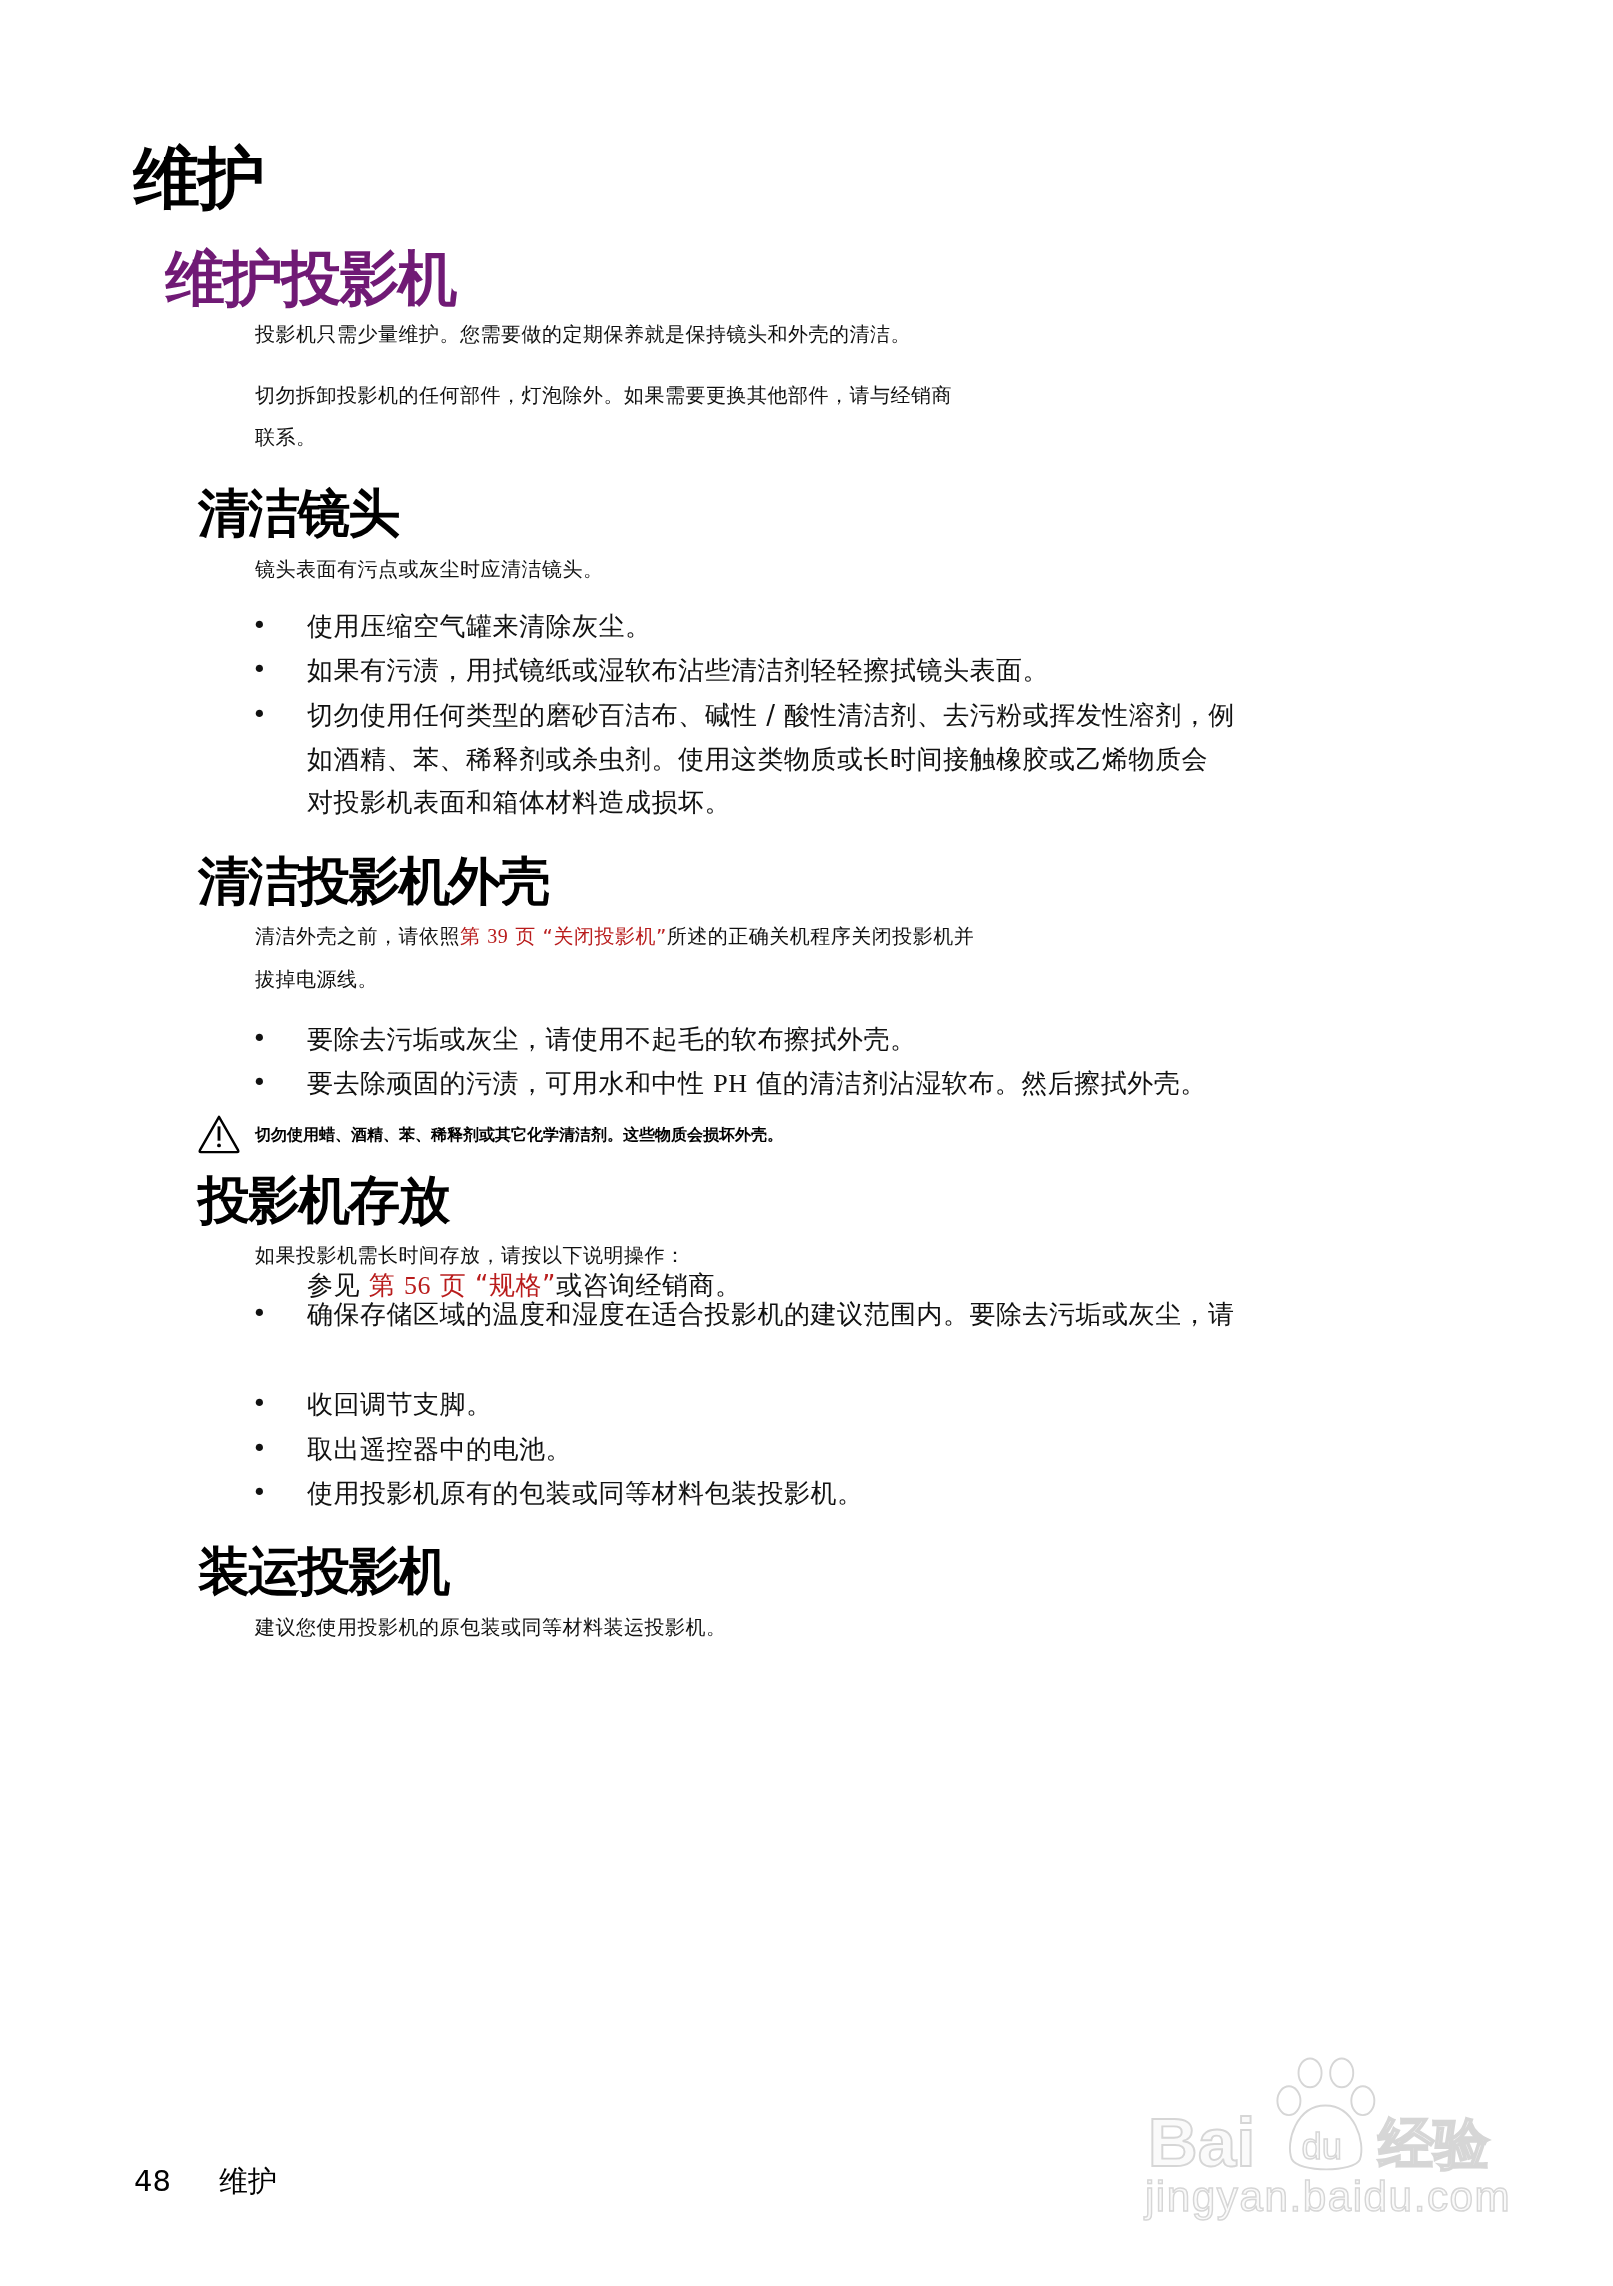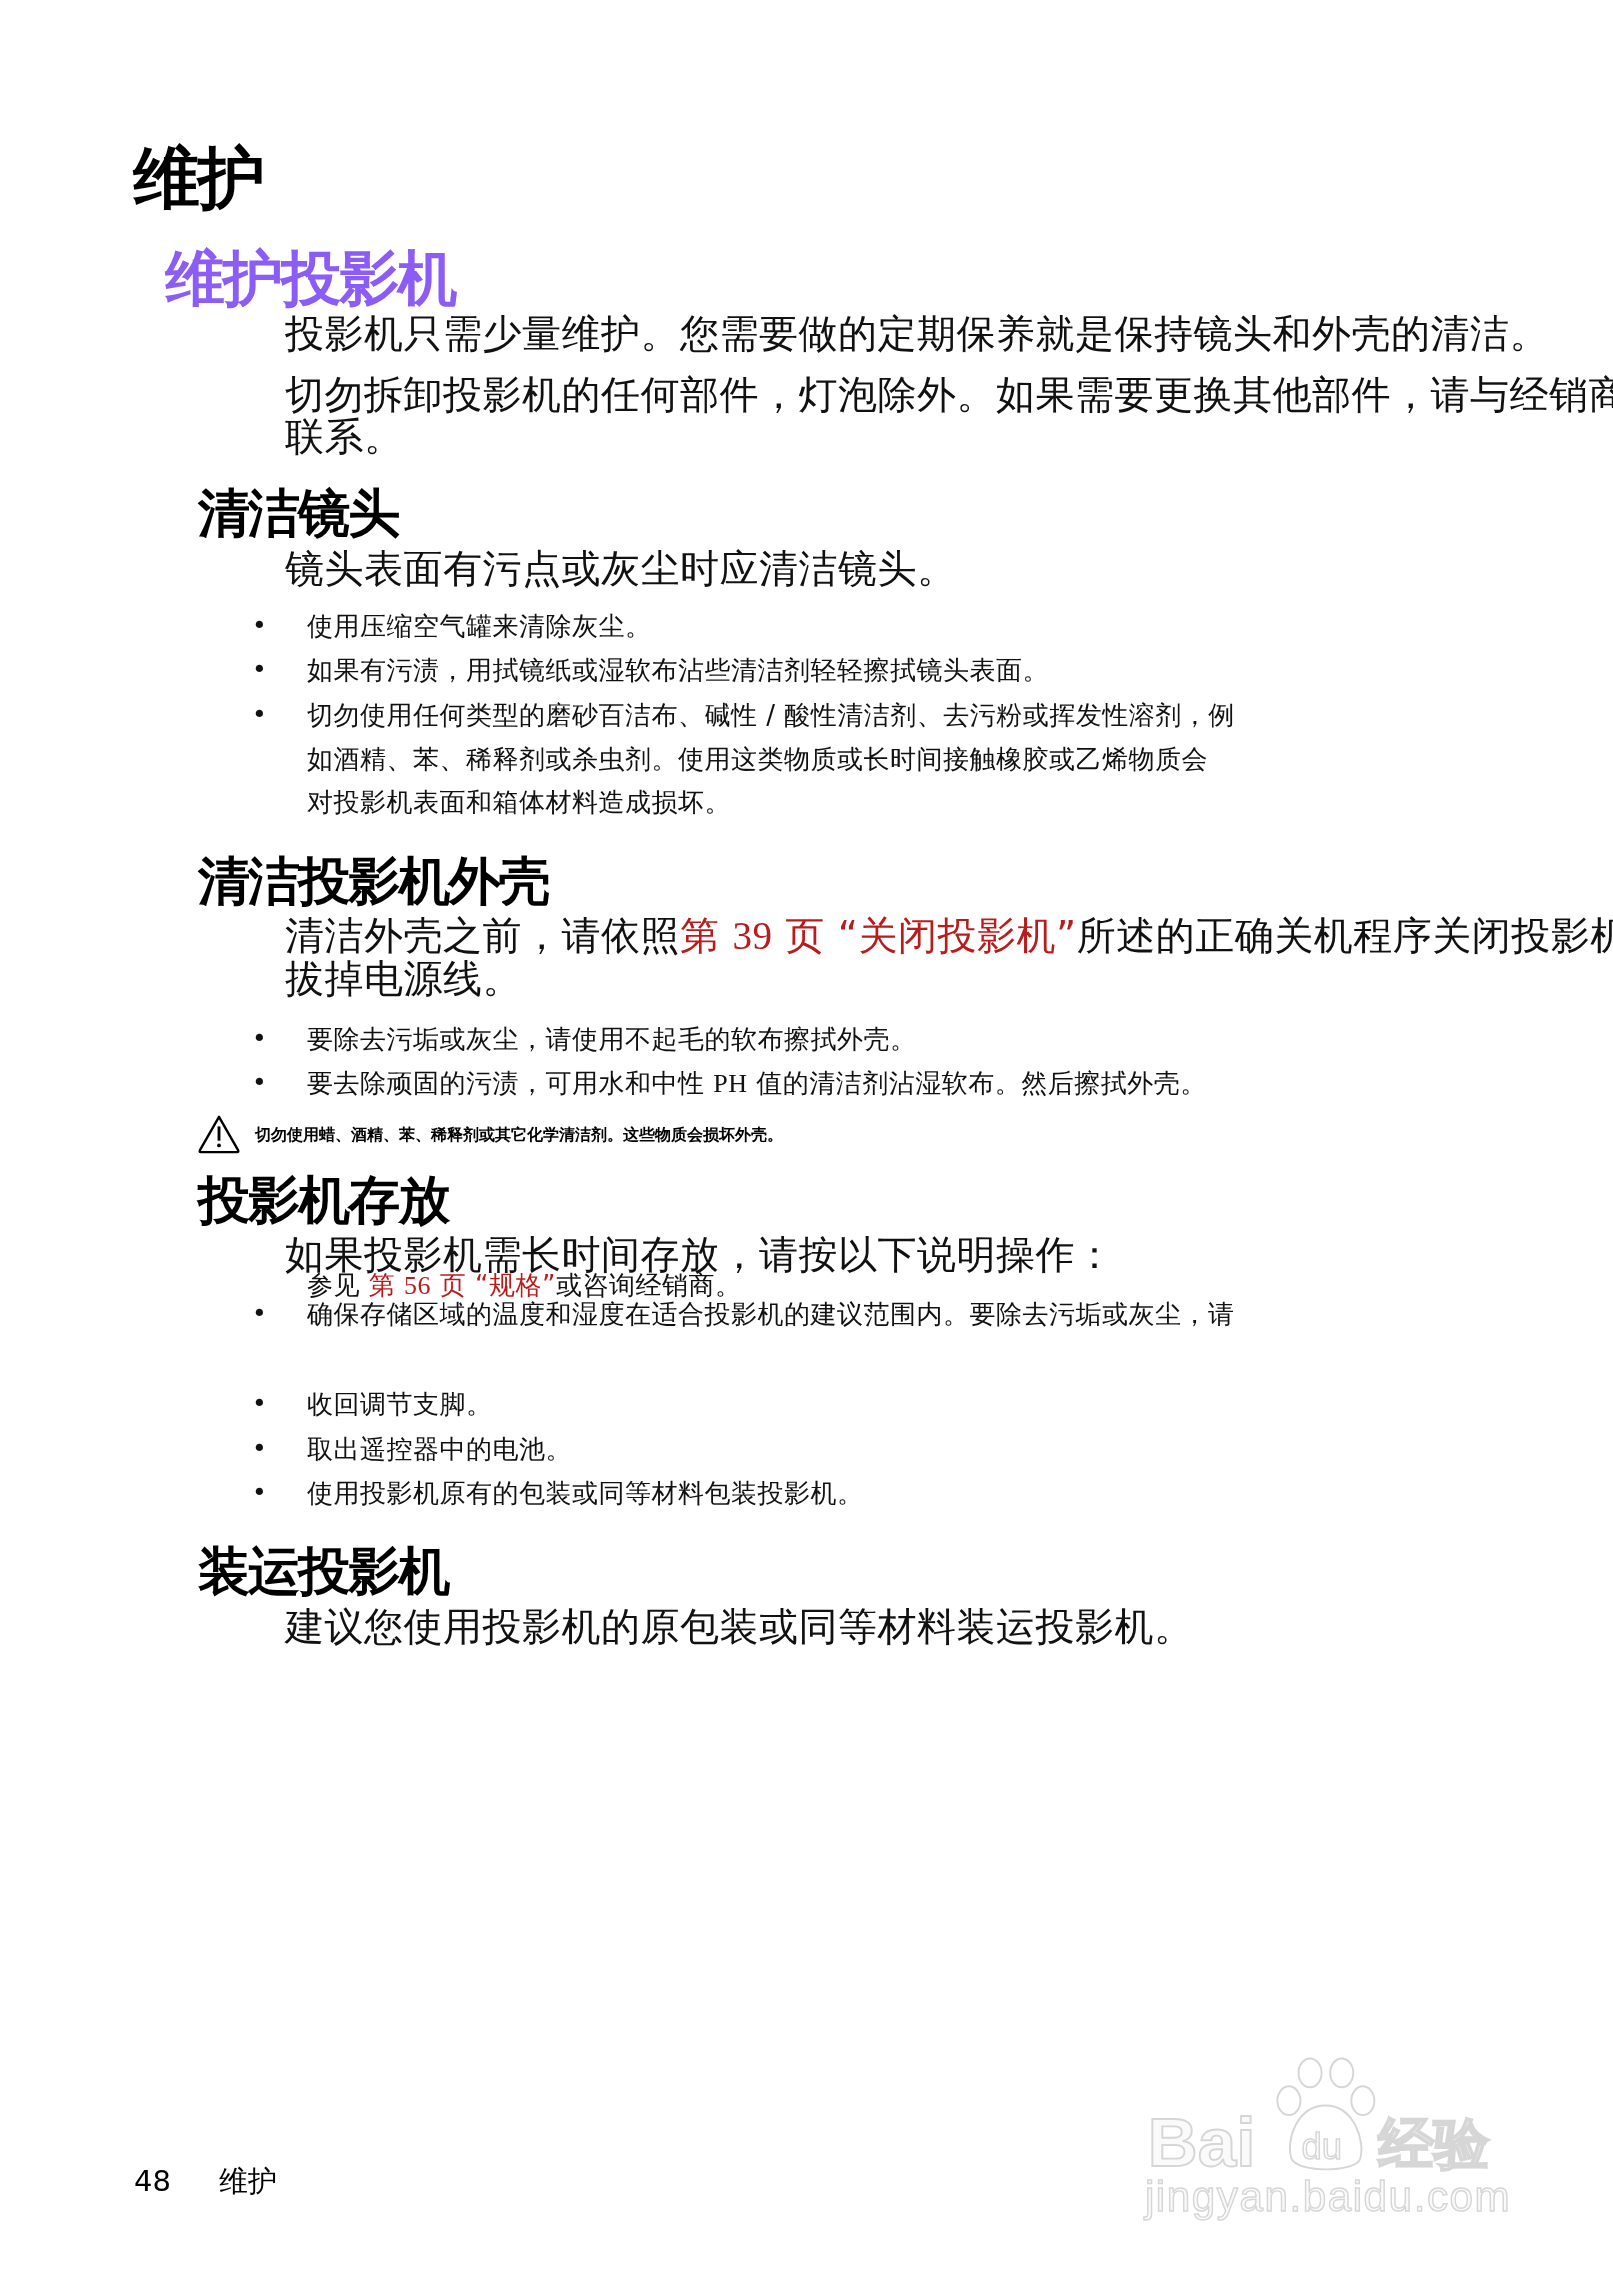--- a/index.html
+++ b/index.html
@@ -1,22 +1,22 @@
 <!DOCTYPE html>
 <html><head>
 <meta charset="utf-8">
 <style>
   html, body { margin: 0; padding: 0; background: #ffffff; }
   body { width: 1614px; height: 2286px; position: relative; overflow: hidden;
          font-family: "DejaVu Sans", "Liberation Sans", sans-serif; color: #111; }
   .abs { position: absolute; white-space: nowrap; }
   .h1 { left: 133px; top: 140px; font-size: 67px; font-weight: bold; line-height: 77px; color: #000; letter-spacing: -1.9px; }
-  .h2 { left: 165px; top: 244px; font-size: 60px; font-weight: bold; line-height: 69px; color: #8b5cf6; letter-spacing: -1.9px; }
+  .h2 { left: 165px; top: 244px; font-size: 60px; font-weight: bold; line-height: 69px; color: #701a75; letter-spacing: -1.9px; }
   .h3 { left: 198px; font-size: 52px; font-weight: bold; line-height: 60px; color: #000; letter-spacing: -1.9px; }
-  .p { left: 255px; font-size: 39px; line-height: 42px; color: #111; letter-spacing: 0.5px; margin-left: 30px; }
+  .p { left: 255px; font-size: 20px; line-height: 42px; color: #111; letter-spacing: 0.5px; }
   .bullet-dot { left: 252px; font-size: 25px; line-height: 42px; color: #111; }
   .li { left: 307px; font-size: 26px; line-height: 42px; color: #111; letter-spacing: 0.5px; }
   .link { color: #b91c1c; }
   .link .num { font-family: "Liberation Serif", serif; }
   .warn-icon { left: 197px; top: 1114px; width: 44px; height: 40px; }
   .warn-text { left: 255px; top: 1117px; font-size: 16px; font-weight: bold; line-height: 35px; color: #000; }
   .footer-num { left: 134px; top: 2162px; font-size: 29px; line-height: 38px; color: #000; }
   .footer-title { left: 219px; top: 2162px; font-size: 29px; line-height: 38px; color: #000; }
   .wm { left: 1143px; top: 2046px; width: 384px; height: 192px; }
   .serif { font-family: "Liberation Serif", serif; }

